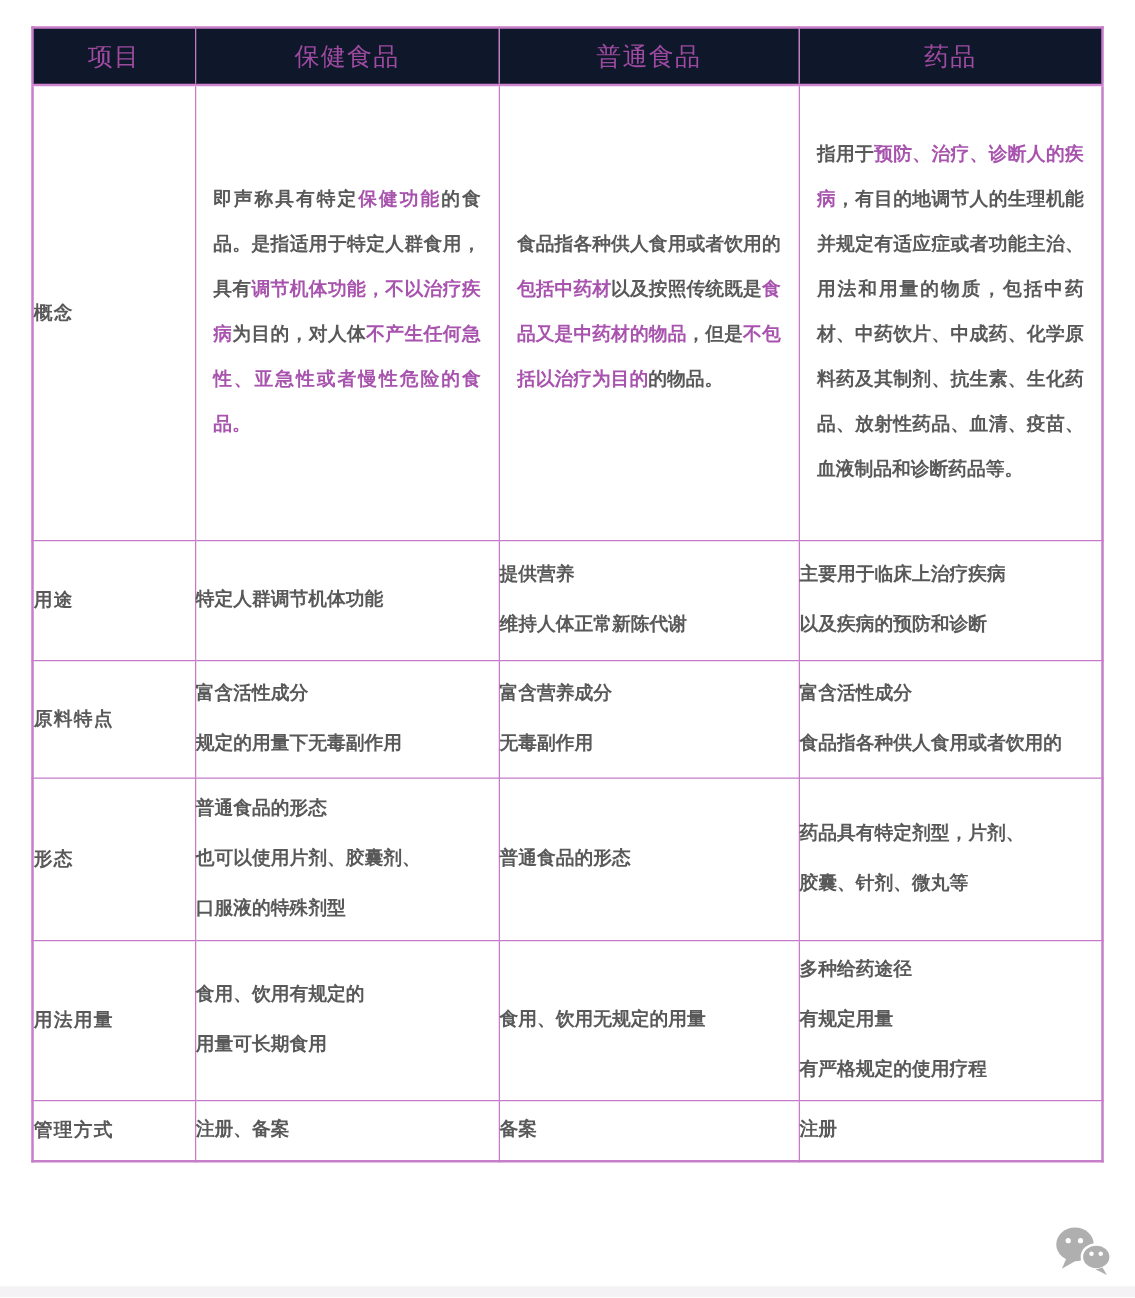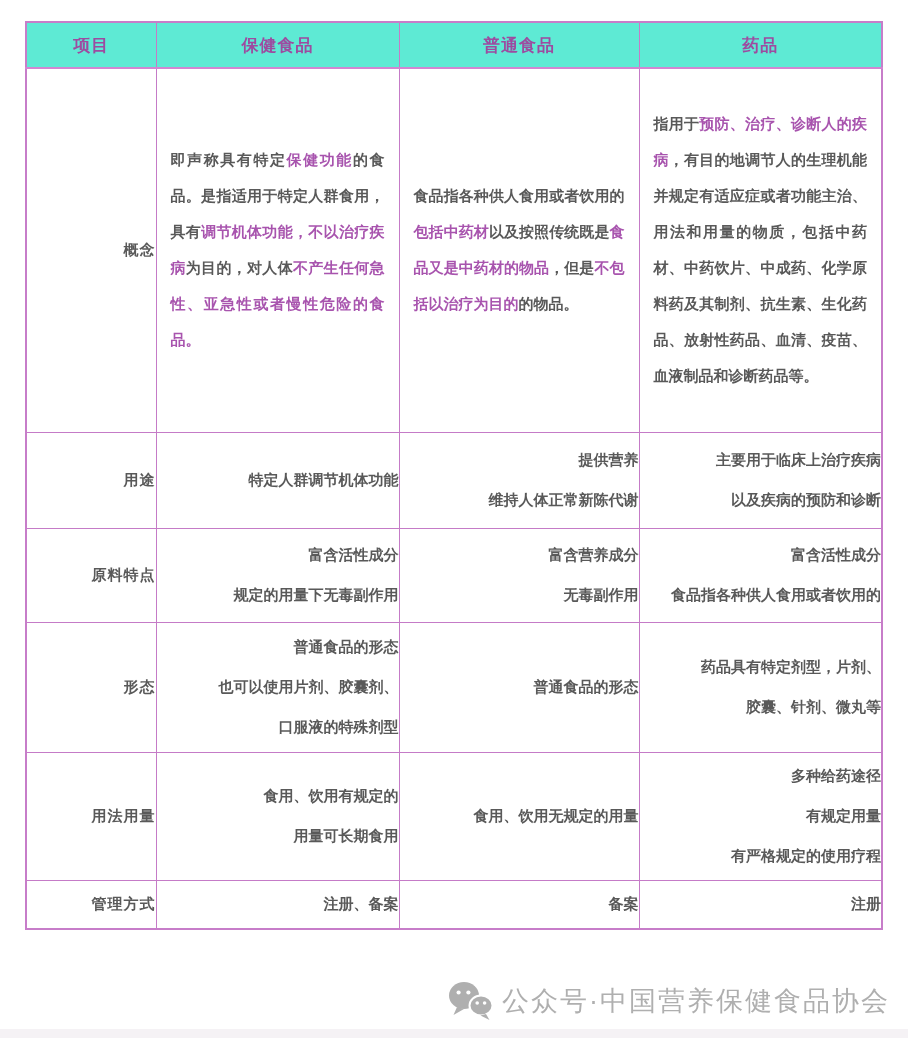--- a/index.html
+++ b/index.html
@@ -8,24 +8,24 @@
     font-family:"Liberation Sans","DejaVu Sans",sans-serif;
     overflow:hidden;
   }
   table.cmp{
     position:absolute;left:25px;top:21px;width:856px;
     border-collapse:collapse;table-layout:fixed;
     border:2px solid #c77dc9;
   }
   td,th{border:1px solid #c57bc7;padding:0;font-weight:bold;}
   thead th{
-    background:#5eead4;color:#9d4ba0;font-size:17px;font-weight:bold;
+    background:#0f172a;color:#9d4ba0;font-size:20px;font-weight:normal;
     height:44px;border-bottom:2px solid #d286d2;letter-spacing:1px;
   }
-  td{color:#595959;font-size:15px;text-align:right;vertical-align:middle;}
+  td{color:#595959;font-size:15px;text-align:left;vertical-align:middle;}
   td.rowlabel{letter-spacing:1px;}
   td.concept{
     text-align:justify;padding:4px 14px;line-height:36px;
   }
   .hl{color:#a854ae;}
   .line{line-height:40px;}
   .watermark{
     position:absolute;top:980px;right:18px;height:42px;
     display:flex;align-items:center;gap:8px;opacity:.82;
   }
@@ -154,16 +154,15 @@
       <ellipse cx="16" cy="14.5" rx="15" ry="13.5" fill="#9e9e9e"></ellipse>
       <path d="M9 26 L5.5 34 L16 28 Z" fill="#9e9e9e"></path>
       <circle cx="10.6" cy="11.5" r="2.1" fill="#ffffff"></circle>
       <circle cx="20.4" cy="11.5" r="2.1" fill="#ffffff"></circle>
       <ellipse cx="33" cy="24.5" rx="11.5" ry="10" fill="#9e9e9e" stroke="#ffffff" stroke-width="2"></ellipse>
       <path d="M38 33 L41.5 39 L32.5 34.5 Z" fill="#9e9e9e"></path>
       <circle cx="29.2" cy="22" r="1.8" fill="#ffffff"></circle>
       <circle cx="36.6" cy="22" r="1.8" fill="#ffffff"></circle>
     </svg>
   </span>
-  <span class="wm-text">公众号·中国营养保健食品协会</span>
 </div>
 
 <div class="bottom-strip"></div>
 
 </body></html>

